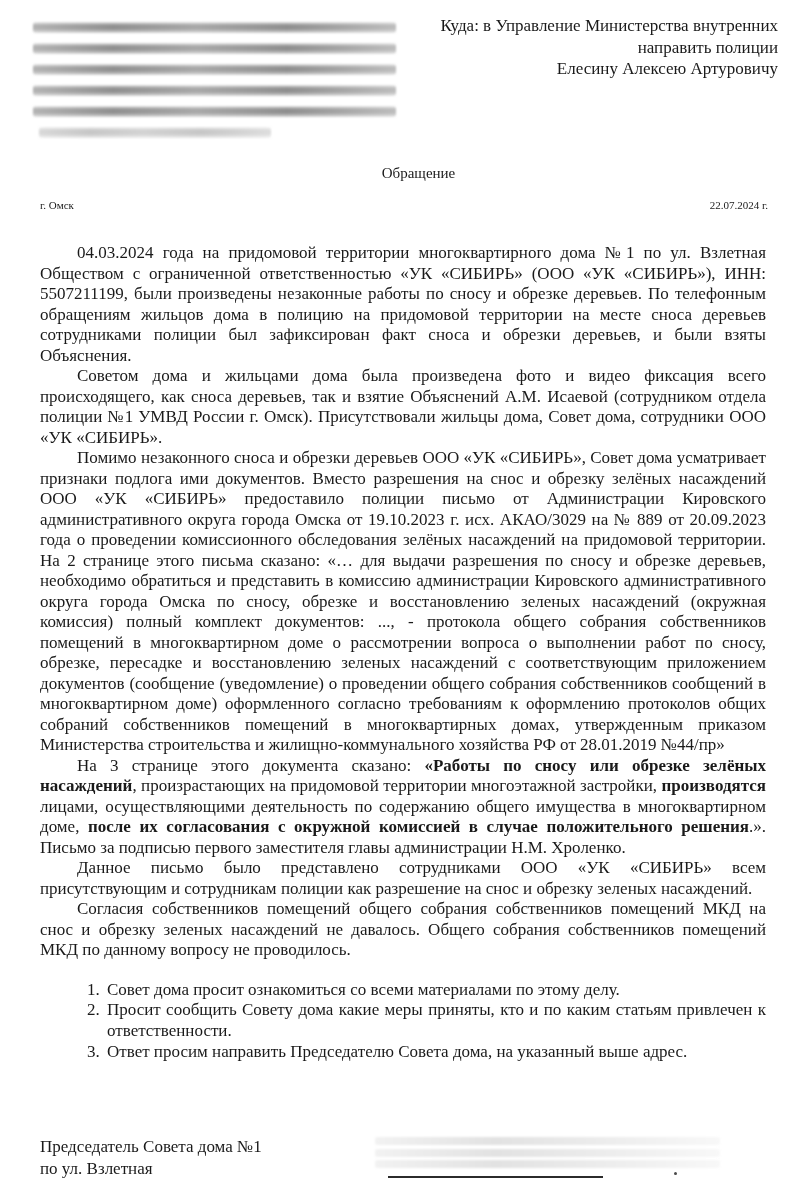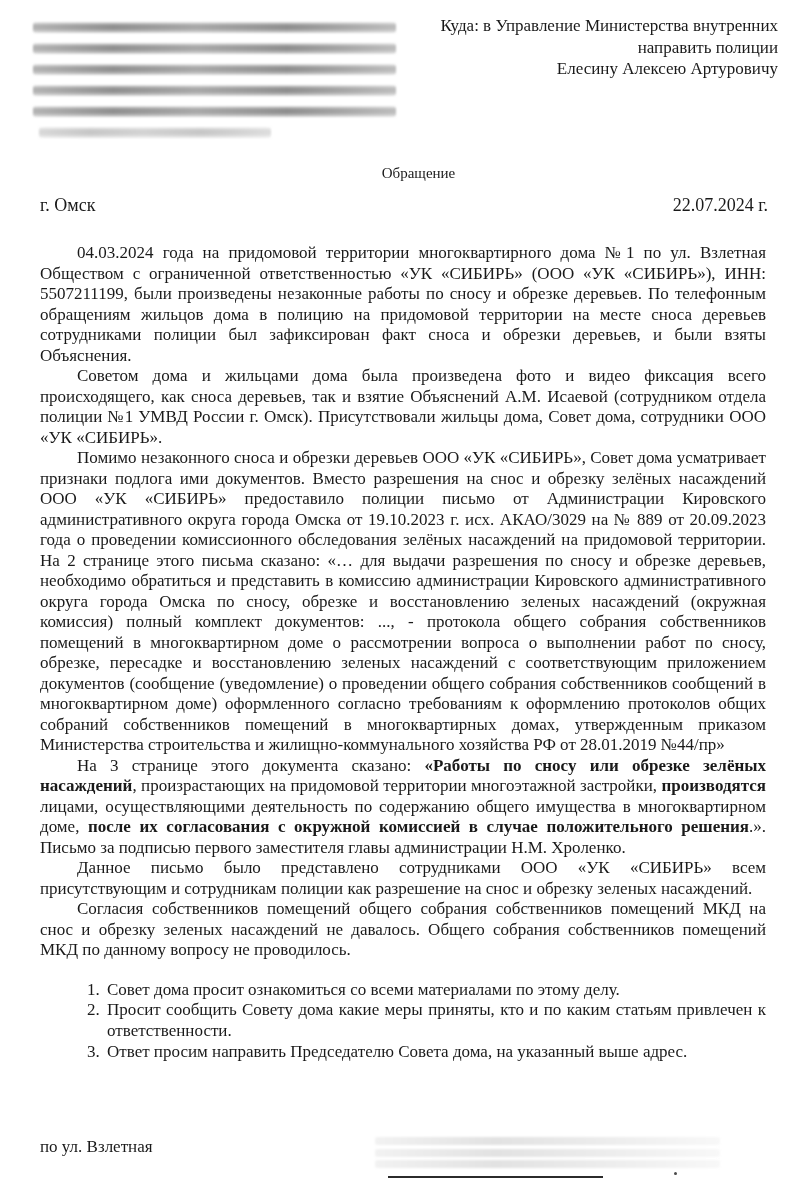--- a/index.html
+++ b/index.html
@@ -32,21 +32,21 @@
     font-size: 17px; line-height: 21.5px; text-align: right;
   }
 
   
   .doc-title {
     position: absolute; top: 158px; left: 0; right: 0;
     text-align: center; font-size: 15px; line-height: 30px; font-weight: normal; margin: 0; padding-left: 37px;
   }
   .dateline {
     position: absolute; top: 195px; left: 40px; right: 32px;
-    display: flex; justify-content: space-between; font-size: 18px; line-height: 21px;
+    display: flex; justify-content: space-between; font-size: 11px; line-height: 21px;
   }
 
   
   .body-text {
     position: absolute; top: 227px; left: 40px; right: 34px;
     font-size: 17px; line-height: 20.5px; text-align: justify; margin-top: 16px;
   }
   .para { margin: 0; text-indent: 37px; }
   .para b { font-weight: bold; }
 
@@ -106,20 +106,21 @@
       </div>
     <ol class="requests">
         <li>Совет дома просит ознакомиться со всеми материалами по этому делу.</li>
         <li>Просит сообщить Совету дома какие меры приняты, кто и по каким статьям привлечен к ответственности.</li>
         <li>Ответ просим направить Председателю Совета дома, на указанный выше адрес.</li>
       </ol>
   </div>
 
   <div class="signature-row">
     <div class="signature-left">
+        <div>Председатель Совета дома №1</div>
         <div>по ул. Взлетная</div>
       </div>
     <div class="signature-redaction">
       <div class="sig-blur-bar"></div>
       <div class="sig-blur-bar"></div>
       <div class="sig-blur-bar"></div>
       <div class="sig-line"></div>
       <div class="sig-dot"></div>
     </div>
   </div>

